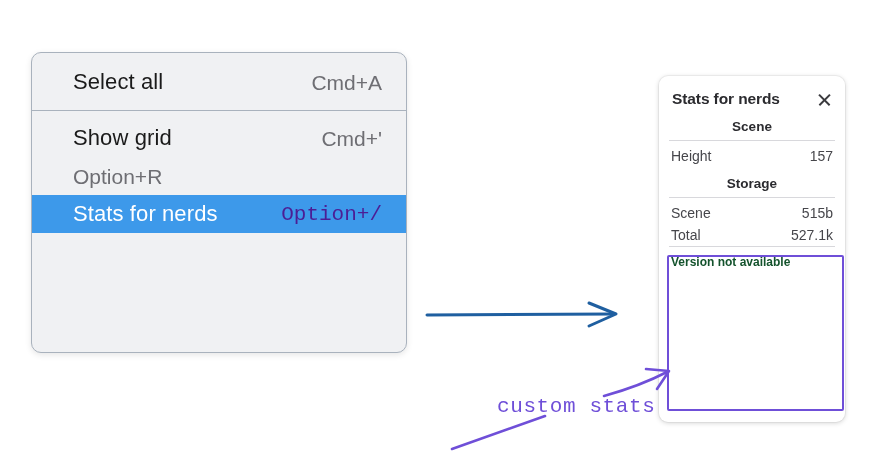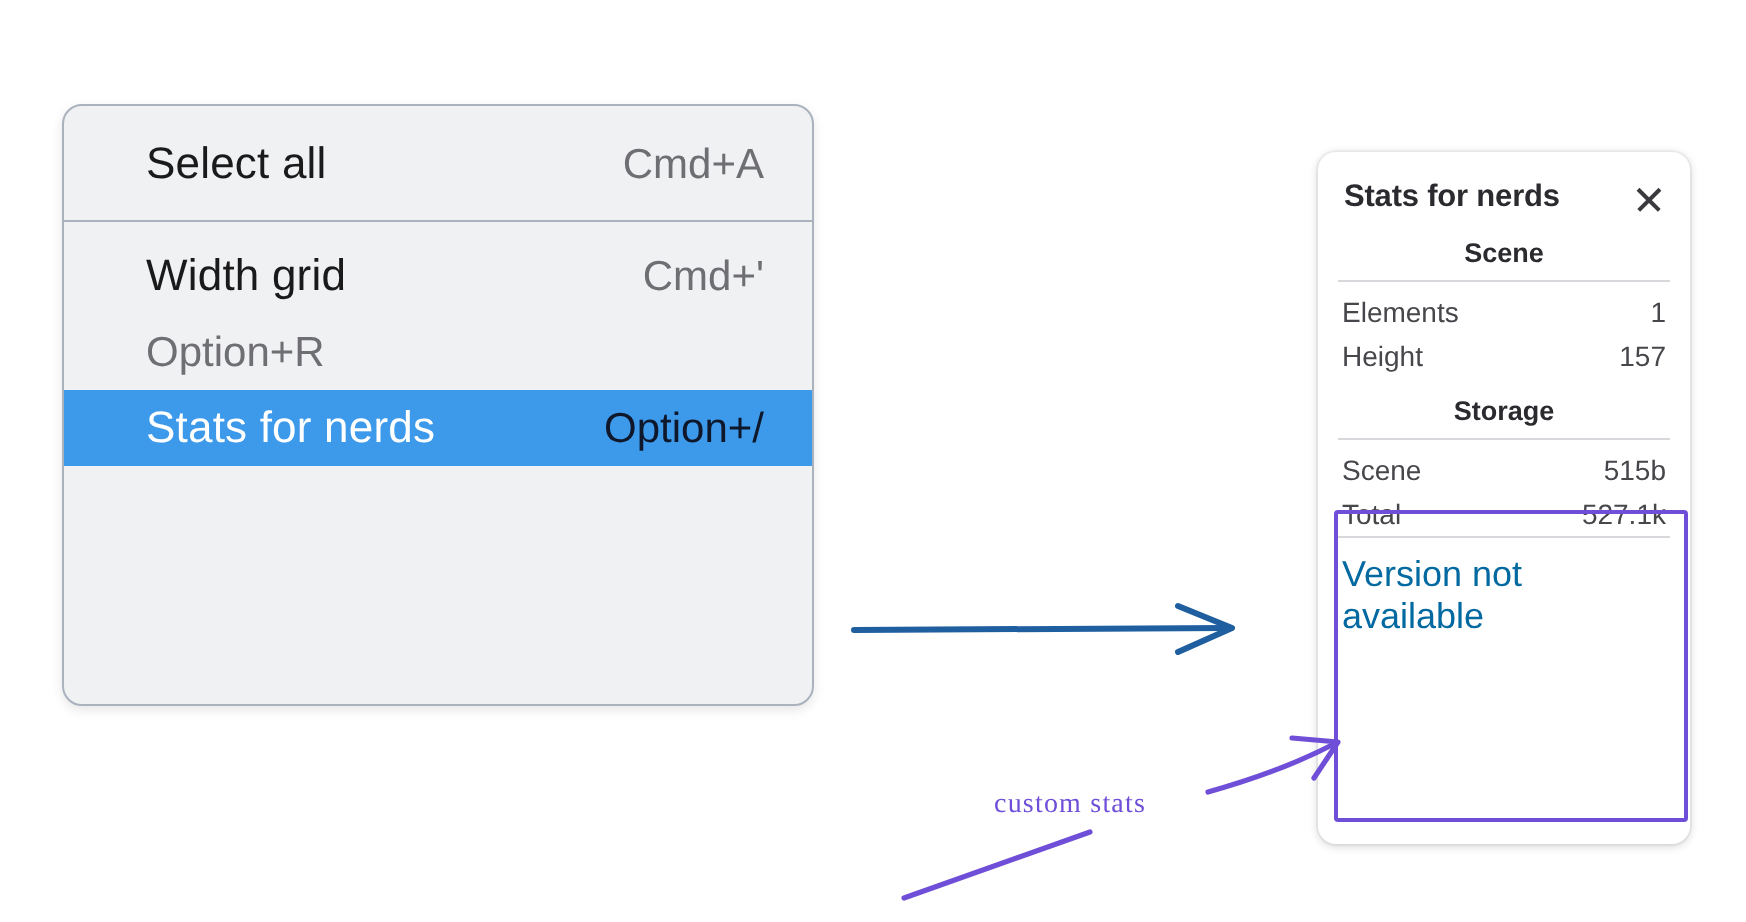--- a/index.html
+++ b/index.html
@@ -57,21 +57,21 @@
     color: #1a1a1a;
     letter-spacing: 0.1px;
     line-height: 1;
   }
   .menu-shortcut {
     font-size: 21px;
     color: #6e6e73;
     line-height: 1;
   }
   .menu-item.selected .menu-label { color: #ffffff; }
-  .menu-item.selected .menu-shortcut { color: #0f172a; }
+  .menu-item.selected .menu-shortcut { color: #4c1d95; font-family: Liberation Mono, monospace; }
 
   
   #stats-panel {
     position: absolute;
     left: 659px;
     top: 76px;
     width: 186px;
     height: 346px;
     background: #ffffff;
     border-radius: 9px;
@@ -130,22 +130,23 @@
     align-items: baseline;
     justify-content: space-between;
     padding: 3px 3px;
     font-size: 14px;
     color: #46464b;
   }
   .stat-key { color: #46464b; }
   .stat-val { color: #46464b; }
   .stat-note {
     padding: 4px 3px;
-    font-size: 18px;
-    color: #0369a1;
+    font-size: 12px;
+    color: #14532d;
+    font-weight: bold;
   }
 
   
   #highlight-box {
     position: absolute;
     left: 667px;
     top: 255px;
     width: 177px;
     height: 156px;
     border: 2px solid #6f4fd8;
@@ -158,22 +159,22 @@
   #annotations {
     position: absolute;
     left: 0; top: 0;
     width: 873px; height: 461px;
     pointer-events: none;
   }
   #annot-text {
     position: absolute;
     left: 497px;
     top: 395px;
-    font-family: Liberation Serif, serif;
-    font-size: 14px;
+    font-family: Liberation Mono, monospace;
+    font-size: 21px;
     color: #6f4fd8;
     letter-spacing: 0.6px;
     white-space: nowrap;
   }
 </style>
 </head>
 <body>
 
 <div id="context-menu">
 
@@ -181,21 +182,21 @@
     <div class="menu-item">
       <span class="menu-label">Select all</span>
       <span class="menu-shortcut">Cmd+A</span>
     </div>
   </div>
 
   <div class="menu-sep"></div>
 
   <div class="menu-group">
     <div class="menu-item">
-      <span class="menu-label">Width grid</span>
+      <span class="menu-label">Show grid</span>
       <span class="menu-shortcut">Cmd+'</span>
     </div>
     <div class="menu-item">
       <span class="menu-shortcut">Option+R</span>
     </div>
     <div class="menu-item selected">
       <span class="menu-label">Stats for nerds</span>
       <span class="menu-shortcut">Option+/</span>
     </div>
   </div>
@@ -205,24 +206,20 @@
 
   <div class="panel-header">
     <span class="panel-title">Stats for nerds</span>
     <span class="close-icon"></span>
   </div>
 
   <div class="stats-body">
 
     <div class="section-title">Scene</div>
     <div class="section-rule"></div>
-    <div class="stat-row">
-      <span class="stat-key">Elements</span>
-      <span class="stat-val">1</span>
-    </div>
     <div class="stat-row">
       <span class="stat-key">Height</span>
       <span class="stat-val">157</span>
     </div>
 
     <div class="section-title">Storage</div>
     <div class="section-rule"></div>
     <div class="stat-row">
       <span class="stat-key">Scene</span>
       <span class="stat-val">515b</span>

